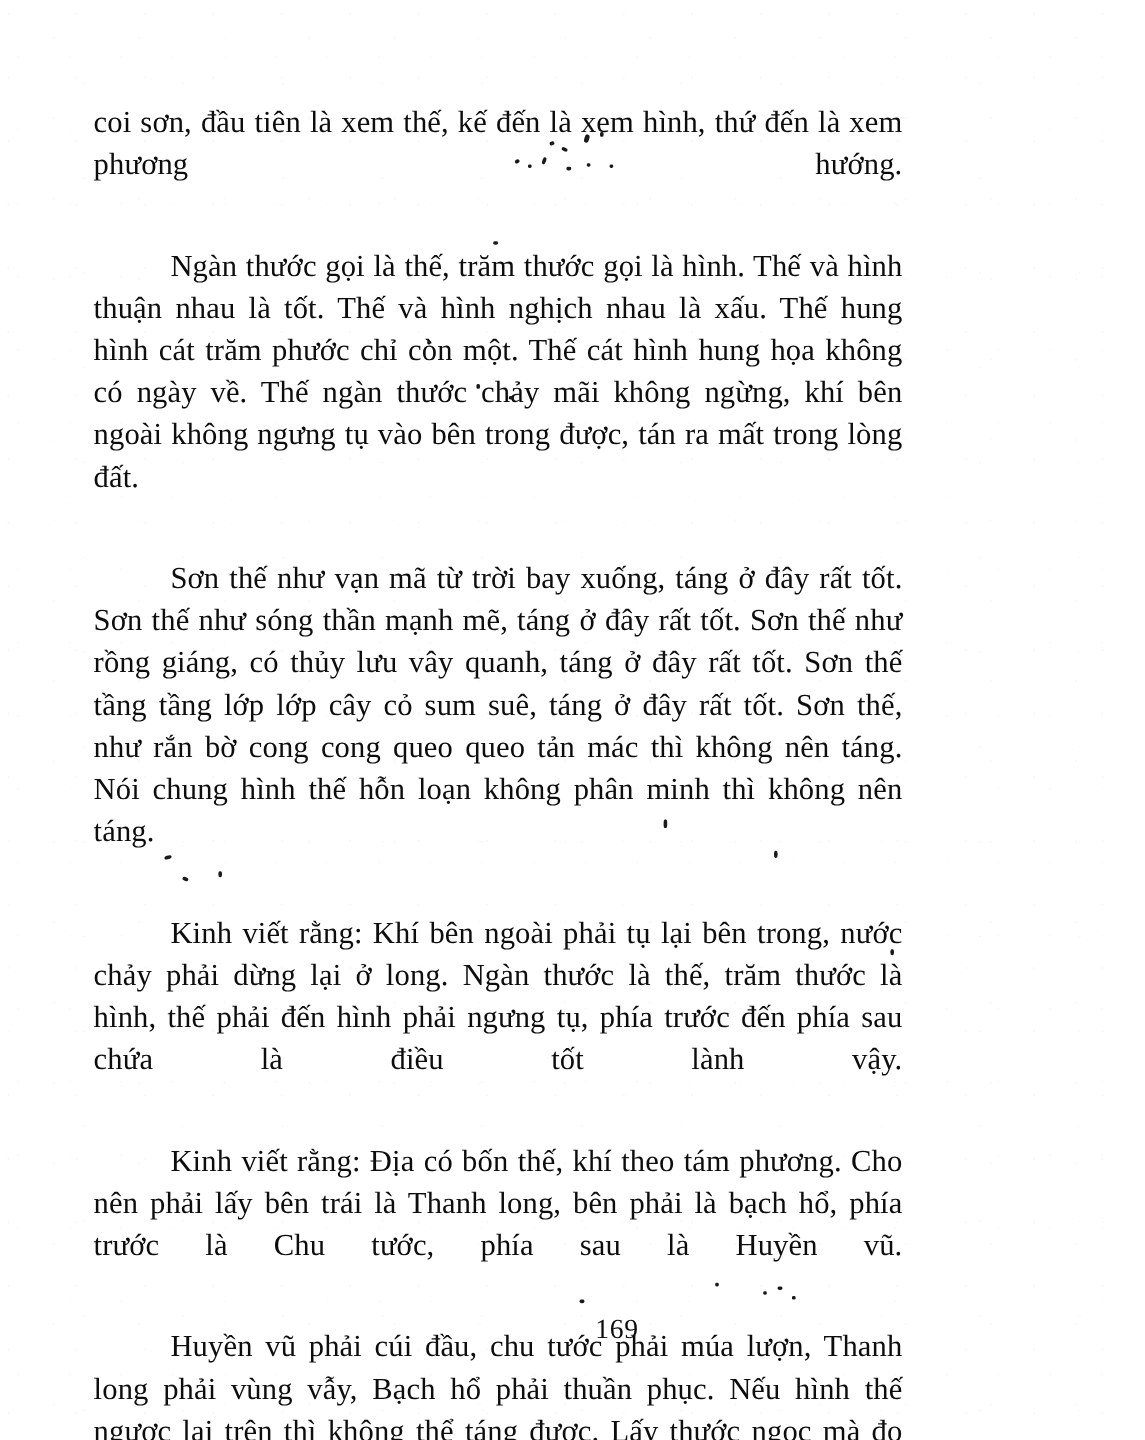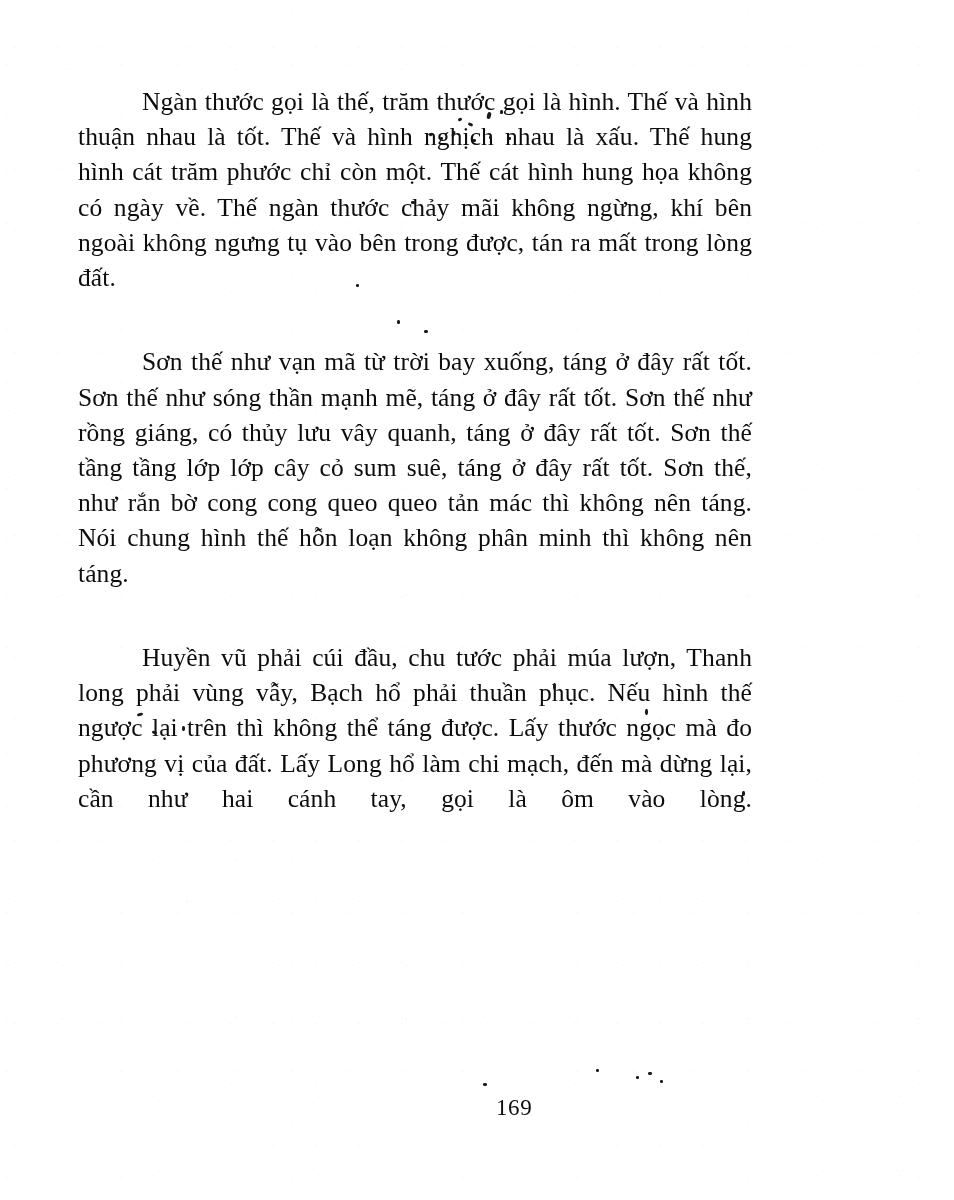--- a/index.html
+++ b/index.html
@@ -93,22 +93,25 @@
       radial-gradient(circle at 84% 88%, #000 0.6px, transparent 0.9px);
     background-size: 57px 53px, 71px 67px, 43px 61px, 83px 79px;
   }
 </style>
 </head>
 <body style="color: rgb(13, 13, 13);">
 
 <div id="page" style="background: rgb(255, 255, 255);">
 
   <div id="text-block">
+    <p class="para no-indent">coi sơn, đầu tiên là xem thế, kế đến là xem hình, thứ đến là xem phương hướng.</p>
     <p class="para">Ngàn thước gọi là thế, trăm thước gọi là hình. Thế và hình thuận nhau là tốt. Thế và hình nghịch nhau là xấu. Thế hung hình cát trăm phước chỉ còn một. Thế cát hình hung họa không có ngày về. Thế ngàn thước chảy mãi không ngừng, khí bên ngoài không ngưng tụ vào bên trong được, tán ra mất trong lòng đất.</p>
     <p class="para">Sơn thế như vạn mã từ trời bay xuống, táng ở đây rất tốt. Sơn thế như sóng thần mạnh mẽ, táng ở đây rất tốt. Sơn thế như rồng giáng, có thủy lưu vây quanh, táng ở đây rất tốt. Sơn thế tầng tầng lớp lớp cây cỏ sum suê, táng ở đây rất tốt. Sơn thế, như rắn bờ cong cong queo queo tản mác thì không nên táng. Nói chung hình thế hỗn loạn không phân minh thì không nên táng.</p>
+    <p class="para">Kinh viết rằng: Khí bên ngoài phải tụ lại bên trong, nước chảy phải dừng lại ở long. Ngàn thước là thế, trăm thước là hình, thế phải đến hình phải ngưng tụ, phía trước đến phía sau chứa là điều tốt lành vậy.</p>
+    <p class="para">Kinh viết rằng: Địa có bốn thế, khí theo tám phương. Cho nên phải lấy bên trái là Thanh long, bên phải là bạch hổ, phía trước là Chu tước, phía sau là Huyền vũ.</p>
     <p class="para">Huyền vũ phải cúi đầu, chu tước phải múa lượn, Thanh long phải vùng vẫy, Bạch hổ phải thuần phục. Nếu hình thế ngược lại trên thì không thể táng được. Lấy thước ngọc mà đo phương vị của đất. Lấy Long hổ làm chi mạch, đến mà dừng lại, cần như hai cánh tay, gọi là ôm vào lòng.</p>
 
   </div>
 
   <div id="folio">
     <span class="folio-num">169</span>
   </div>
 
   <div id="speck-layer">
       <div class="speck" style="left: 458px; top: 118px; width: 4px; height: 3px; transform: rotate(-20deg);"></div>

